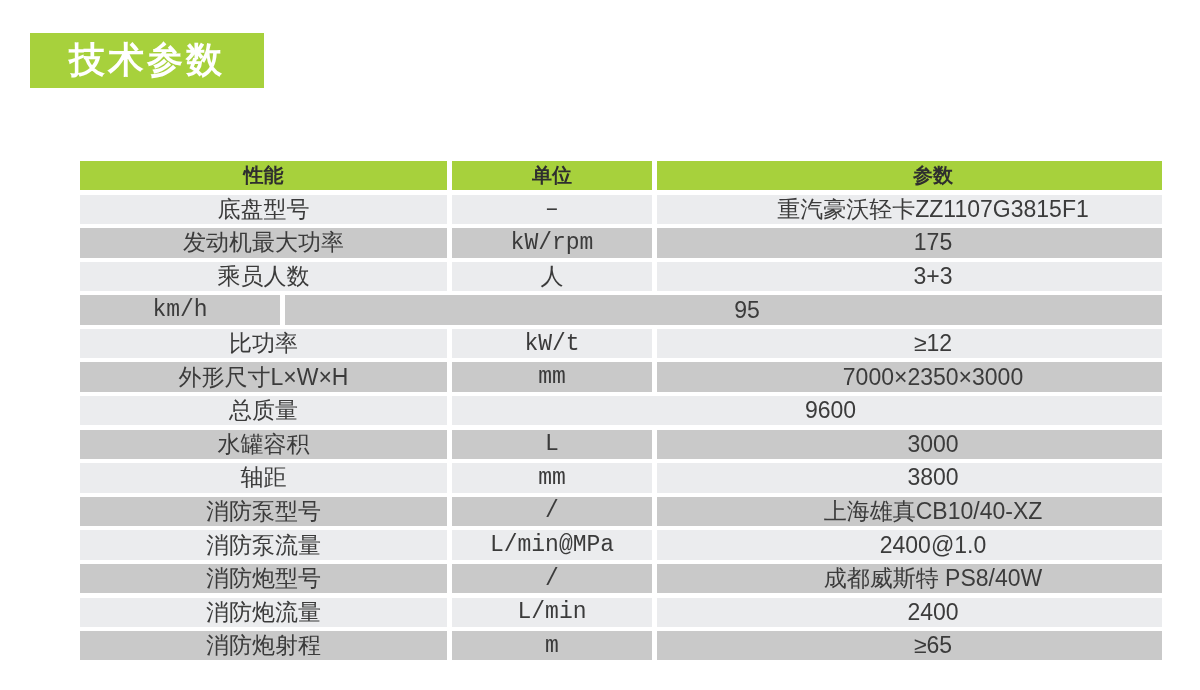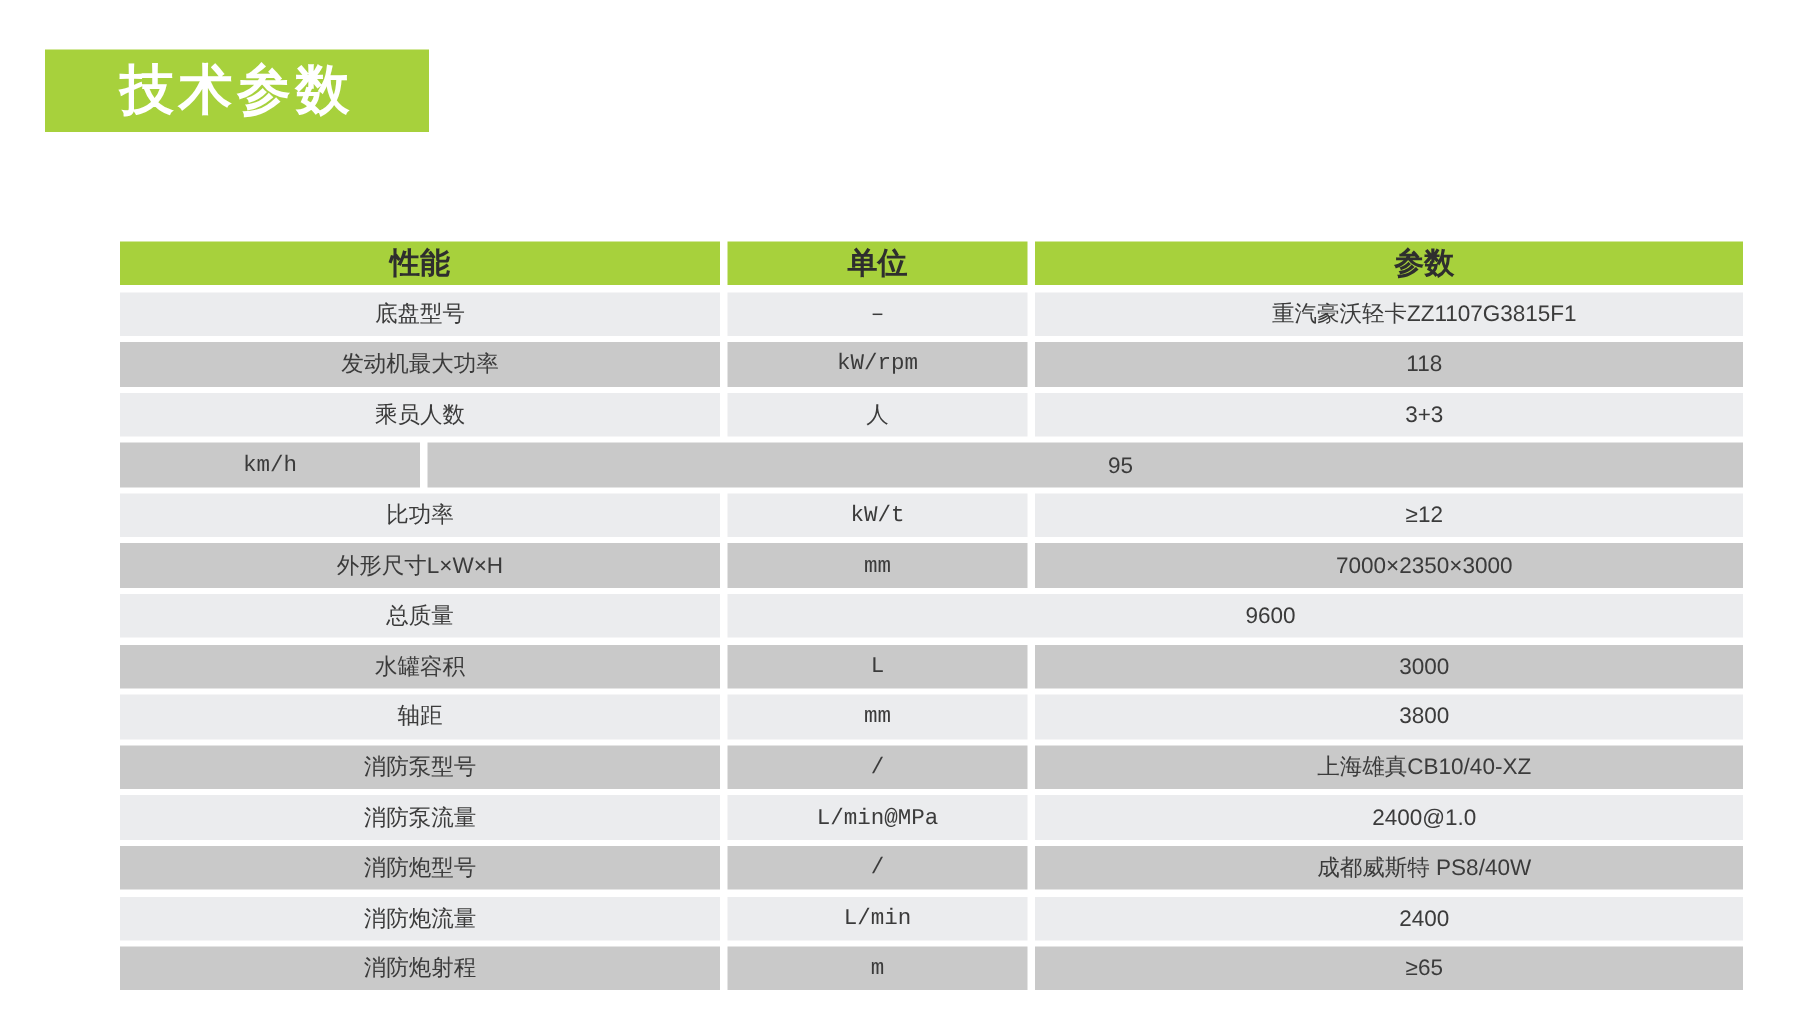--- a/index.html
+++ b/index.html
@@ -17,21 +17,21 @@
     height: 690px;
     background: #ffffff;
     font-family: "Liberation Sans", "DejaVu Sans", sans-serif;
     position: relative;
     overflow: hidden;
   }
   .badge {
     position: absolute;
     left: 30px;
     top: 33px;
-    width: 256px;
+    width: 234px;
     height: 55px;
     background: var(--green);
     color: var(--badge-text);
     font-size: 36px;
     font-weight: bold;
     letter-spacing: 3px;
     display: flex;
     align-items: center;
     justify-content: center;
   }
@@ -52,25 +52,25 @@
   .trow {
     display: flex;
     gap: 5px;
     height: 29.4px;
     flex: none;
   }
   .cell {
     display: flex;
     align-items: center;
     justify-content: center;
-    font-size: 15px;
+    font-size: 23px;
     color: var(--cell-text);
     white-space: nowrap;
   }
-  .c0 { width: 400px; }
+  .c0 { width: 367px; }
   .c1 { width: 200px; font-family: Liberation Mono, monospace; }
   .c2 { flex: 1; padding-left: 47px; }
   .thead .cell {
     background: var(--green);
     font-weight: bold;
     font-size: 20px;
     color: var(--header-text);
   }
   .trow.light .cell { background: var(--row-light); }
   .trow.dark  .cell { background: var(--row-dark); }
@@ -90,21 +90,21 @@
   </div>
   <div class="tbody">
       <div class="trow light">
         <div class="cell c0">底盘型号</div>
         <div class="cell c1">–</div>
         <div class="cell c2">重汽豪沃轻卡ZZ1107G3815F1</div>
       </div>
       <div class="trow dark">
         <div class="cell c0">发动机最大功率</div>
         <div class="cell c1">kW/rpm</div>
-        <div class="cell c2">118</div>
+        <div class="cell c2">175</div>
       </div>
       <div class="trow light">
         <div class="cell c0">乘员人数</div>
         <div class="cell c1">人</div>
         <div class="cell c2">3+3</div>
       </div>
       <div class="trow dark">
         <div class="cell c1">km/h</div>
         <div class="cell c2">95</div>
       </div>

